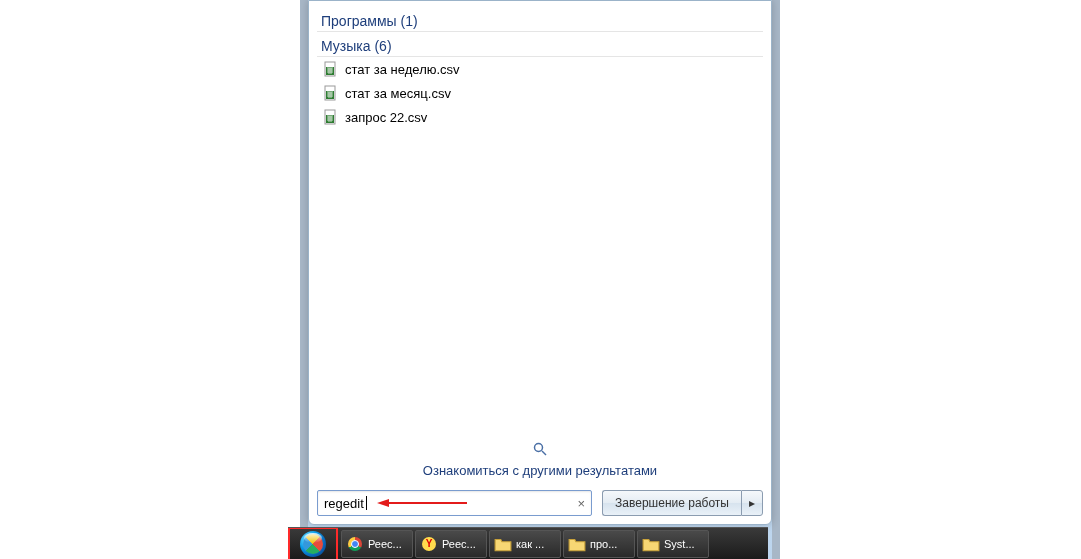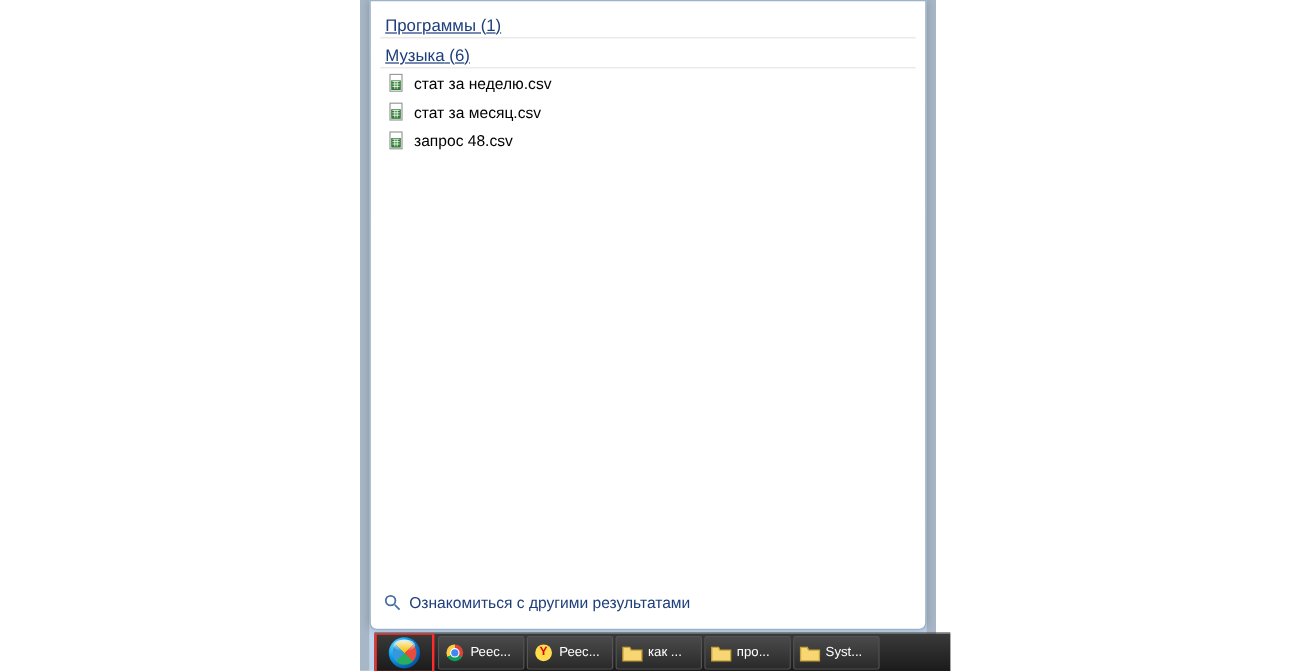--- a/index.html
+++ b/index.html
@@ -37,21 +37,20 @@
     flex-direction: column;
     box-sizing: border-box;
     padding: 6px 8px 8px 8px;
   }
   .group-header {
     color: #1e3e7b;
     font-size: 14px;
     padding: 4px 4px 2px 4px;
     border-bottom: 1px solid #e5e5e5;
     margin-top: 2px;
-    text-decoration: underline;
   }
   .item {
     display: flex;
     align-items: center;
     height: 22px;
     padding: 1px 6px;
     gap: 6px;
   }
   .item.sel {
     background: linear-gradient(to bottom, #eaf4ff 0%, #cfe8ff 100%);
@@ -73,20 +72,21 @@
     margin-left: 8px;
   }
   .arrow svg { width: 90px; height: 8px; display:block; }
   .more-row {
     margin-top: auto;
     display: flex;
     align-items: center;
     gap: 6px;
     color: #1e3e7b;
     padding: 4px 2px 6px 2px;
+    flex-direction: column;
   }
   .more-row .mag {
     width: 16px; height: 16px;
     display:inline-flex; align-items:center; justify-content:center;
   }
   .bottom-row {
     display: flex;
     align-items: center;
     gap: 10px;
     margin-top: 6px;
@@ -133,21 +133,21 @@
     padding: 0 12px;
     border-right: none;
   }
   .shutdown .arr {
     border-radius: 0 3px 3px 0;
     width: 20px;
   }
 
   .taskbar {
     position: absolute;
-    left: 312px;
+    left: 288px;
     top: 527px;
     width: 480px;
     height: 32px;
     background: linear-gradient(to bottom, #3a3a3a 0%, #1a1a1a 100%);
     display: flex;
     align-items: stretch;
     overflow: hidden;
     border-top: 1px solid #555;
   }
   .start-btn {
@@ -244,33 +244,52 @@
     <span>стат за месяц.csv</span>
   </div>
   <div class="item">
     <span class="icon">
         <svg viewBox="0 0 16 16">
           <rect x="2" y="1" width="10" height="14" fill="#fff" stroke="#999"></rect>
           <rect x="3" y="6" width="8" height="8" fill="#2e7d32"></rect>
           <path d="M4 7h6M4 9h6M4 11h6M6 7v6M8 7v6" stroke="#fff" stroke-width="0.7"></path>
         </svg>
       </span>
-    <span>запрос 48.csv</span>
+    <span>запрос 22.csv</span>
   </div>
 
   <div class="more-row">
     <span class="mag">
       <svg viewBox="0 0 16 16">
           <circle cx="6.5" cy="6.5" r="4" fill="none" stroke="#4a6fa5" stroke-width="1.5"></circle>
           <line x1="10" y1="10" x2="14" y2="14" stroke="#4a6fa5" stroke-width="1.5"></line>
         </svg>
     </span>
     <span>Ознакомиться с другими результатами</span>
   </div>
 
+  <div class="bottom-row">
+    <div class="search-box">
+      <div class="typed">
+        <span>regedit</span>
+        <span class="caret"></span>
+        <span class="arrow">
+          <svg viewBox="0 0 90 8">
+              <line x1="90" y1="4" x2="10" y2="4" stroke="#e31b1b" stroke-width="2"></line>
+              <polygon points="0,4 12,0 12,8" fill="#e31b1b"></polygon>
+            </svg>
+        </span>
+      </div>
+      <span class="clear-x">×</span>
+    </div>
+    <div class="shutdown">
+      <div class="main">Завершение работы</div>
+      <div class="arr">▸</div>
+    </div>
+  </div>
 
 </div>
 
 <div class="taskbar">
   <div class="start-btn">
     <div class="orb"></div>
   </div>
   <div class="task">
     <span class="ticon">
         <span class="chrome-ico"></span>

